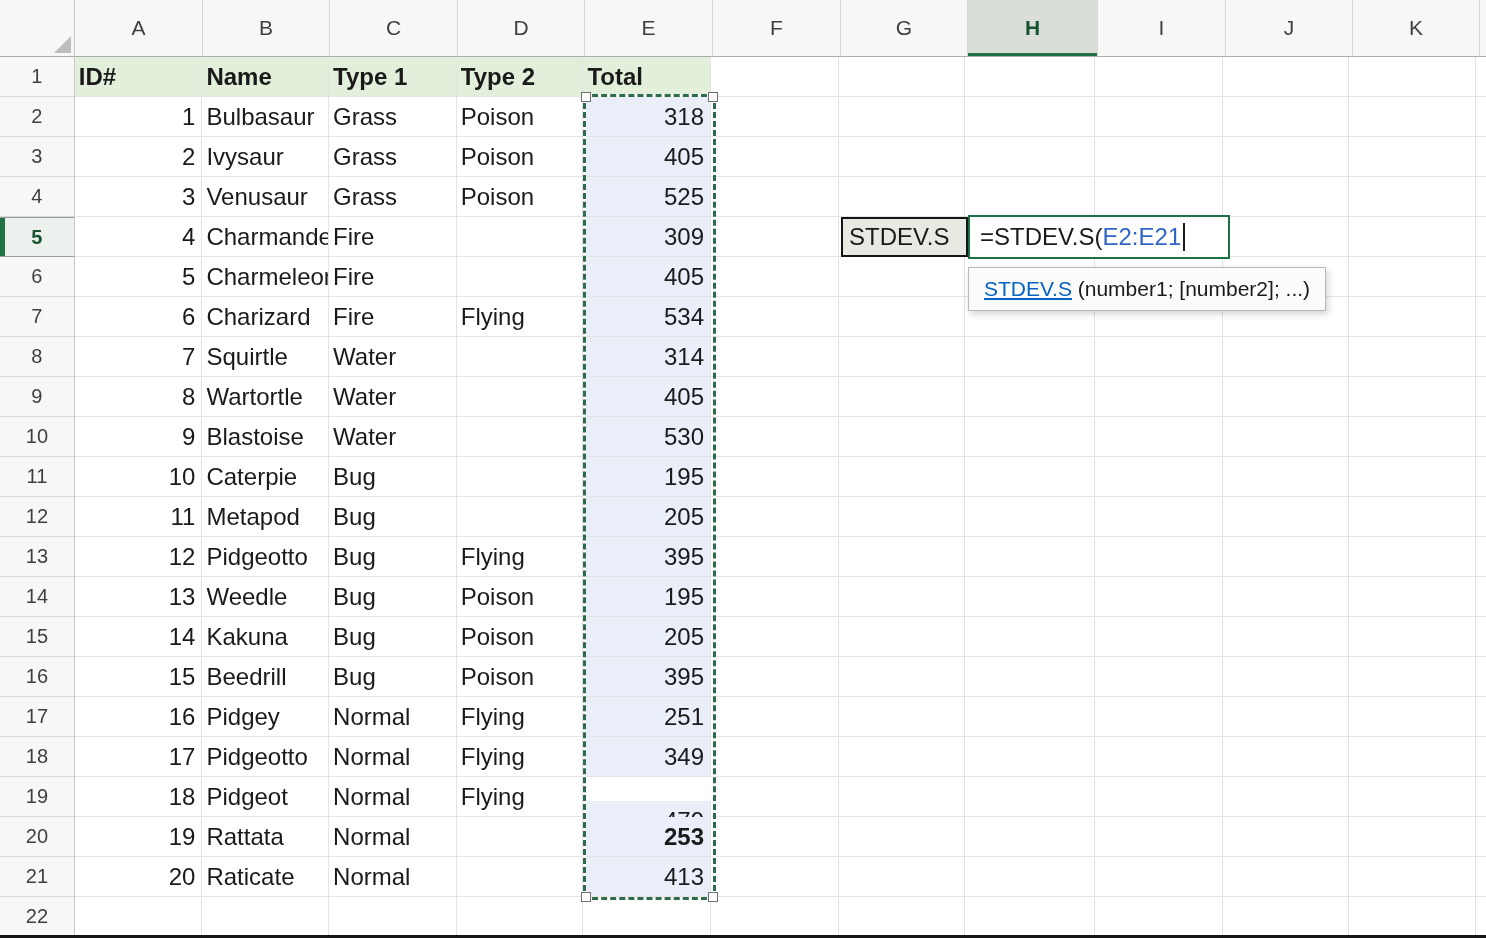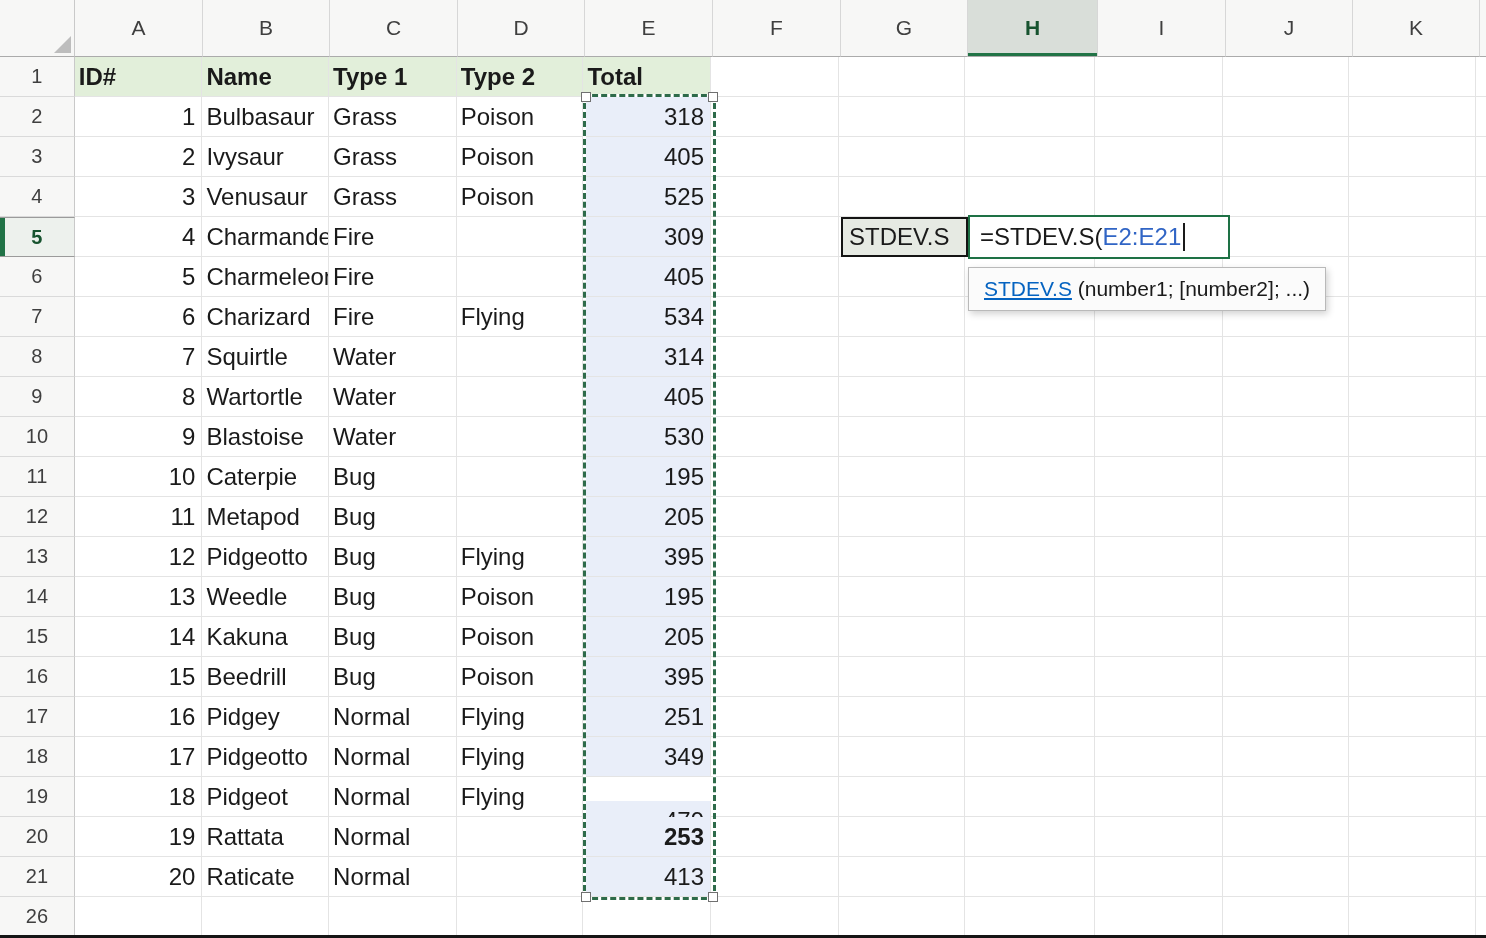--- a/index.html
+++ b/index.html
@@ -436,21 +436,21 @@
         <div class="cell num selfill" style="width: 128px;">413</div>
         <div class="cell" style="width: 128px;"></div>
         <div class="cell" style="width: 127px;"></div>
         <div class="cell" style="width: 130px;"></div>
         <div class="cell" style="width: 128px;"></div>
         <div class="cell" style="width: 127px;"></div>
         <div class="cell" style="width: 127px;"></div>
         <div class="cell rowfill"></div>
       </div>
       <div class="row">
-        <div class="rh">26</div>
+        <div class="rh">22</div>
         <div class="cell" style="width: 128px;"></div>
         <div class="cell" style="width: 127px;"></div>
         <div class="cell" style="width: 128px;"></div>
         <div class="cell" style="width: 127px;"></div>
         <div class="cell" style="width: 128px;"></div>
         <div class="cell" style="width: 128px;"></div>
         <div class="cell" style="width: 127px;"></div>
         <div class="cell" style="width: 130px;"></div>
         <div class="cell" style="width: 128px;"></div>
         <div class="cell" style="width: 127px;"></div>

